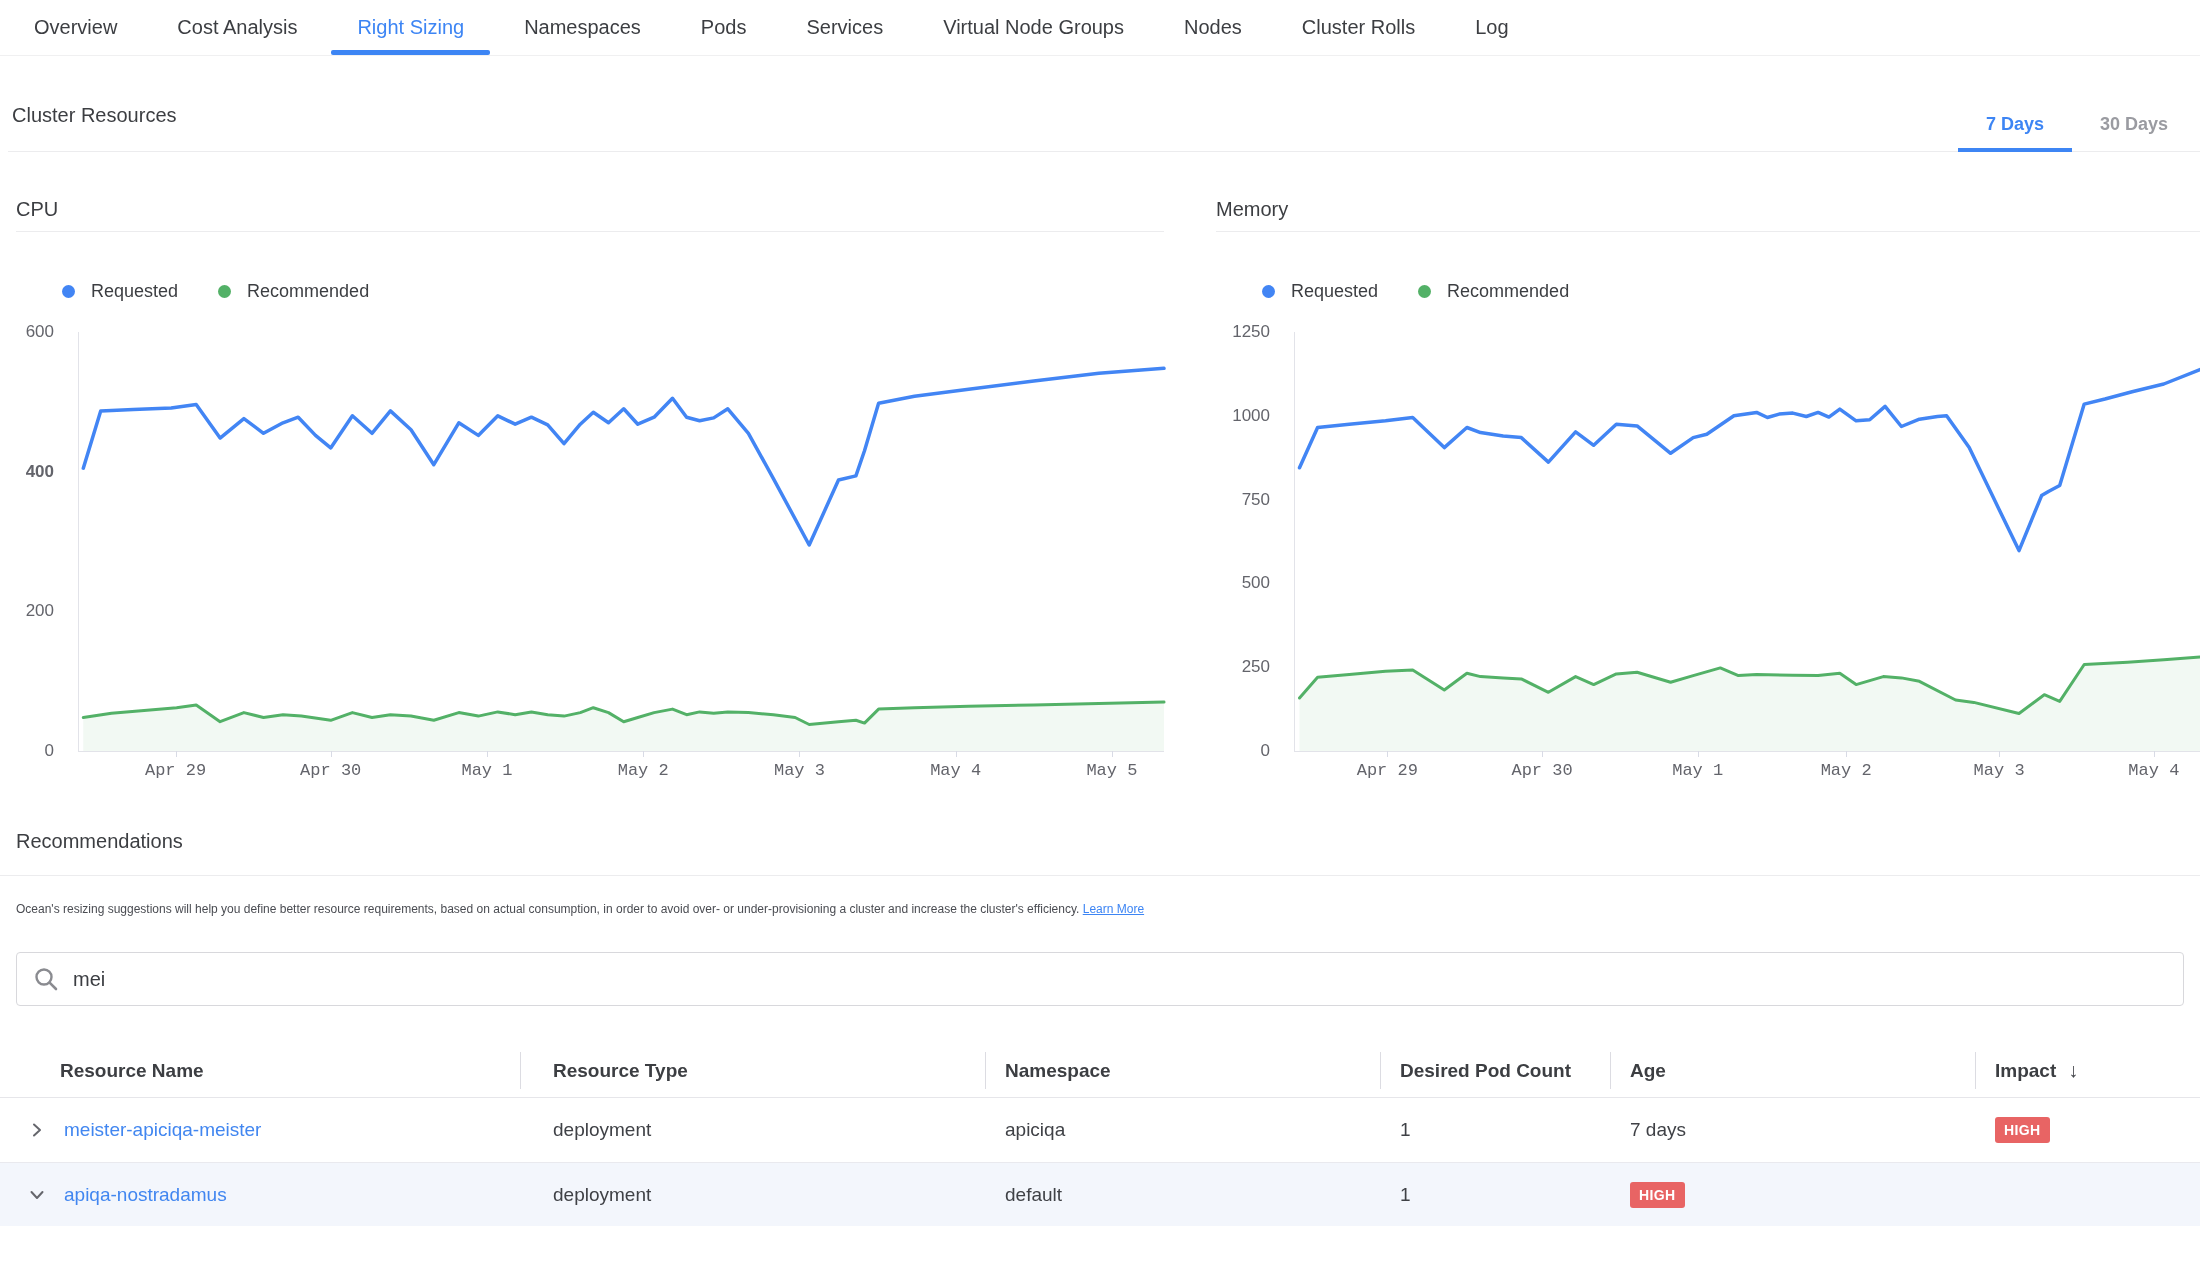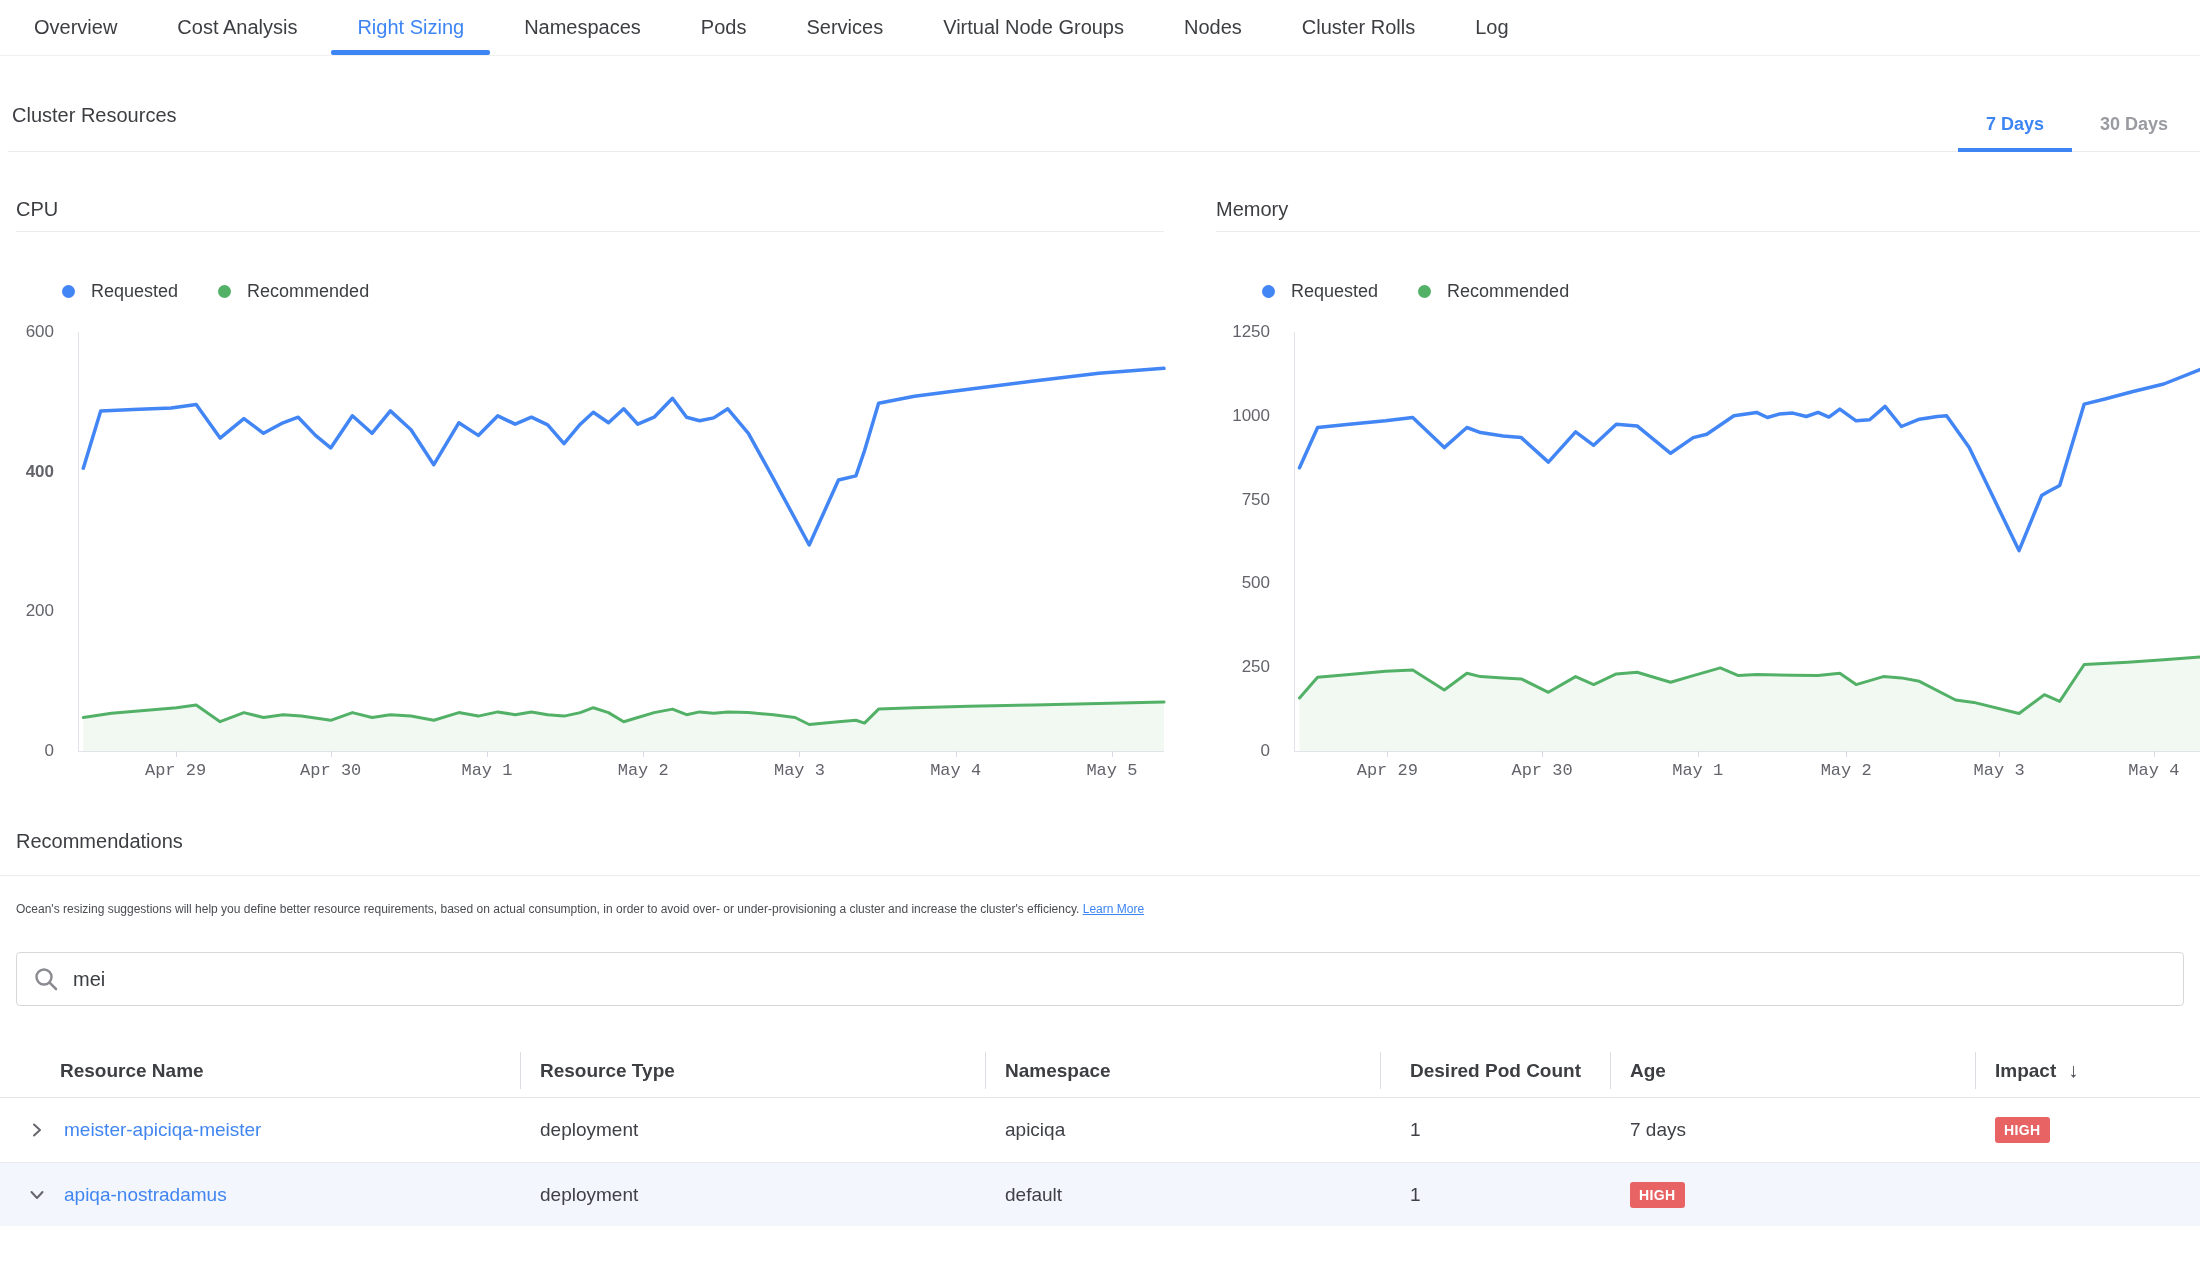--- a/index.html
+++ b/index.html
@@ -61,23 +61,23 @@
     font-family:"Liberation Sans", sans-serif; background:transparent; }
 
   
   .table { margin-top:38px; }
   .thead { display:flex; align-items:center; height:54px; font-size:19px;
     font-weight:bold; border-bottom:1px solid #e6e6ea; }
   .th { position:relative; display:flex; align-items:center; height:100%; gap:12px; }
   .th:not(.c0)::before { content:""; position:absolute; left:0; top:8px; bottom:8px;
     width:1px; background:#dcdce2; }
   .c0 { width:520px; padding-left:60px; }
-  .c1 { width:465px; padding-left:20px; }
+  .c1 { width:465px; padding-left:33px; }
   .c2 { width:395px; padding-left:20px; }
-  .c3 { width:230px; padding-left:30px; }
+  .c3 { width:230px; padding-left:20px; }
   .c4 { width:365px; padding-left:20px; }
   .c5 { flex:1; padding-left:20px; }
   .sort-arrow { font-weight:normal; font-size:20px; color:#45474c; cursor:pointer; }
   .row { display:flex; align-items:center; height:64px; font-size:19px; color:#3f4146; cursor:pointer; }
   .row + .row { border-top:1px solid #e9e9ee; }
   .row.expanded { background:#f3f6fc; }
   .td { display:flex; align-items:center; height:100%; }
   .row .c0 { padding-left:28px; gap:18px; }
   .chevron { flex:none; display:flex; cursor:pointer; }
   .name-link { color:#4186f0; text-decoration:none; cursor:pointer; }

